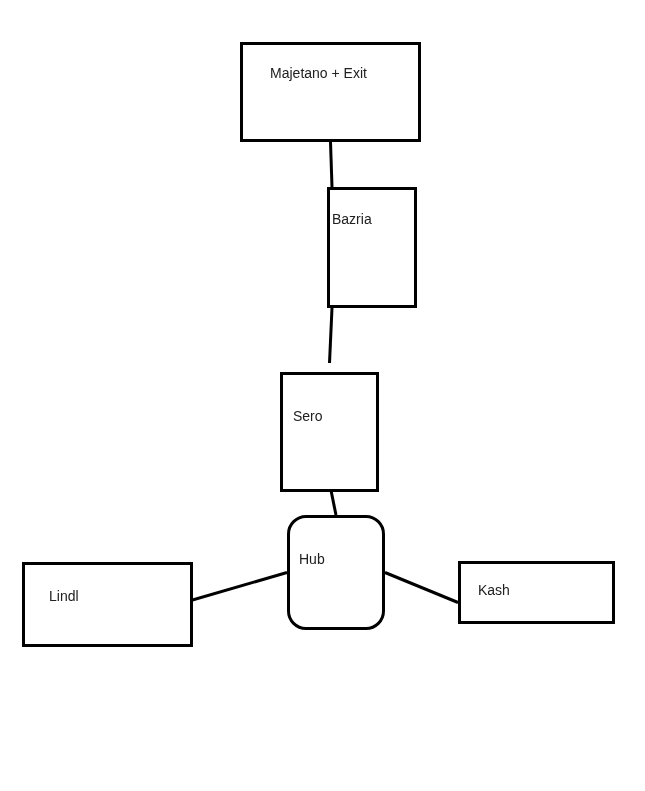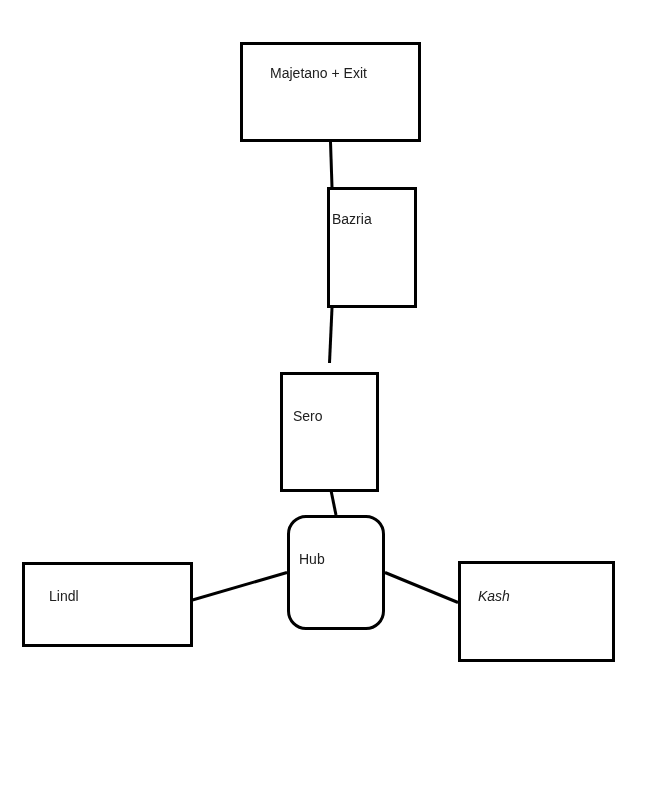--- a/index.html
+++ b/index.html
@@ -57,22 +57,22 @@
   }
   #node-hub {
     left: 287px; top: 515px; width: 98px; height: 115px;
     padding-top: 33px; padding-left: 9px; border-radius: 19px;
   }
   #node-lindl {
     left: 22px; top: 562px; width: 171px; height: 85px;
     padding-top: 23px; padding-left: 24px;
   }
   #node-kash {
-    left: 458px; top: 561px; width: 157px; height: 101px;
-    padding-top: 24px; padding-left: 17px; font-style: italic;
+    left: 458px; top: 561px; width: 157px; height: 63px;
+    padding-top: 18px; padding-left: 17px;
   }
 </style>
 </head>
 <body>
 
 <div class="canvas">
 
   <svg class="edges-layer" id="edges-svg" viewBox="0 0 645 791" xmlns="http://www.w3.org/2000/svg">
       <line x1="330.5" y1="142" x2="332" y2="187"></line>
       <line x1="332" y1="308" x2="329.5" y2="363"></line>

